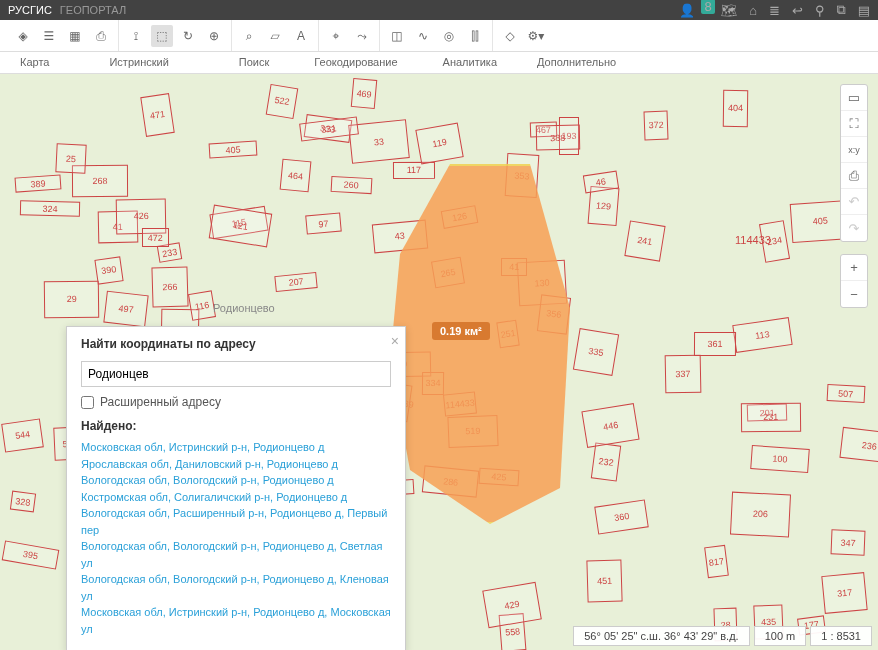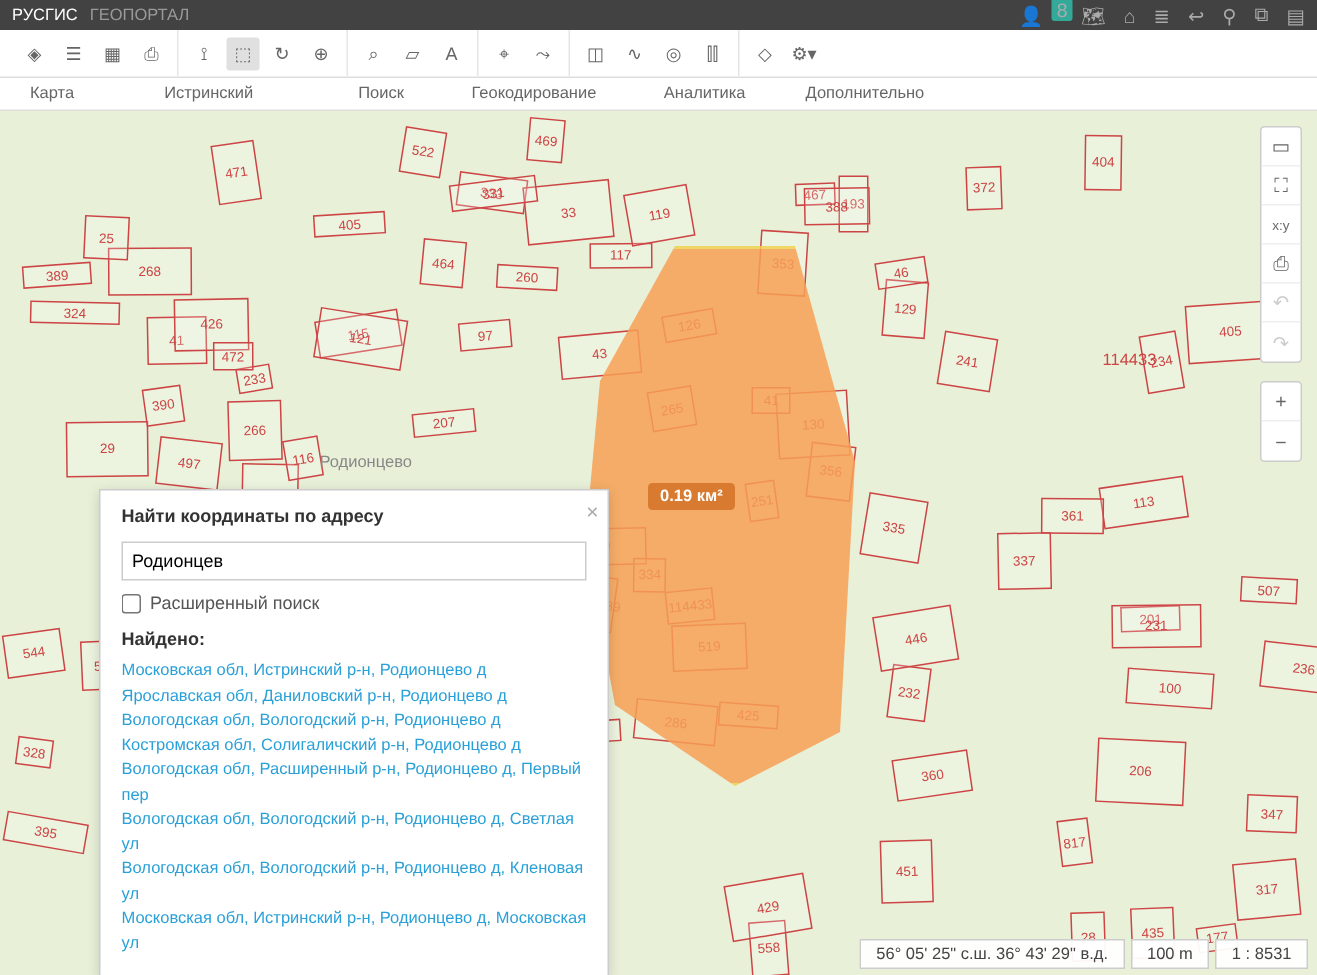--- a/index.html
+++ b/index.html
@@ -252,21 +252,21 @@
   <div class="map-ctrl">+</div>
   <div class="map-ctrl">−</div>
 </div>
 
 <div class="panel">
   <span class="panel-close">×</span>
   <div class="panel-title">Найти координаты по адресу</div>
   <input type="text" value="Родионцев" style="">
   <div class="checkbox-row">
     <input type="checkbox" style="">
-    <span>Расширенный поиск</span>
+    <span>Расширенный адресу</span>
   </div>
   <div class="found">Найдено:</div>
   <div class="results" id="results">
       <a href="#">Московская обл, Истринский р-н, Родионцево д</a>
       <a href="#">Ярославская обл, Даниловский р-н, Родионцево д</a>
       <a href="#">Вологодская обл, Вологодский р-н, Родионцево д</a>
       <a href="#">Костромская обл, Солигаличский р-н, Родионцево д</a>
       <a href="#">Вологодская обл, Расширенный р-н, Родионцево д, Первый пер</a>
       <a href="#">Вологодская обл, Вологодский р-н, Родионцево д, Светлая ул</a>
       <a href="#">Вологодская обл, Вологодский р-н, Родионцево д, Кленовая ул</a>

